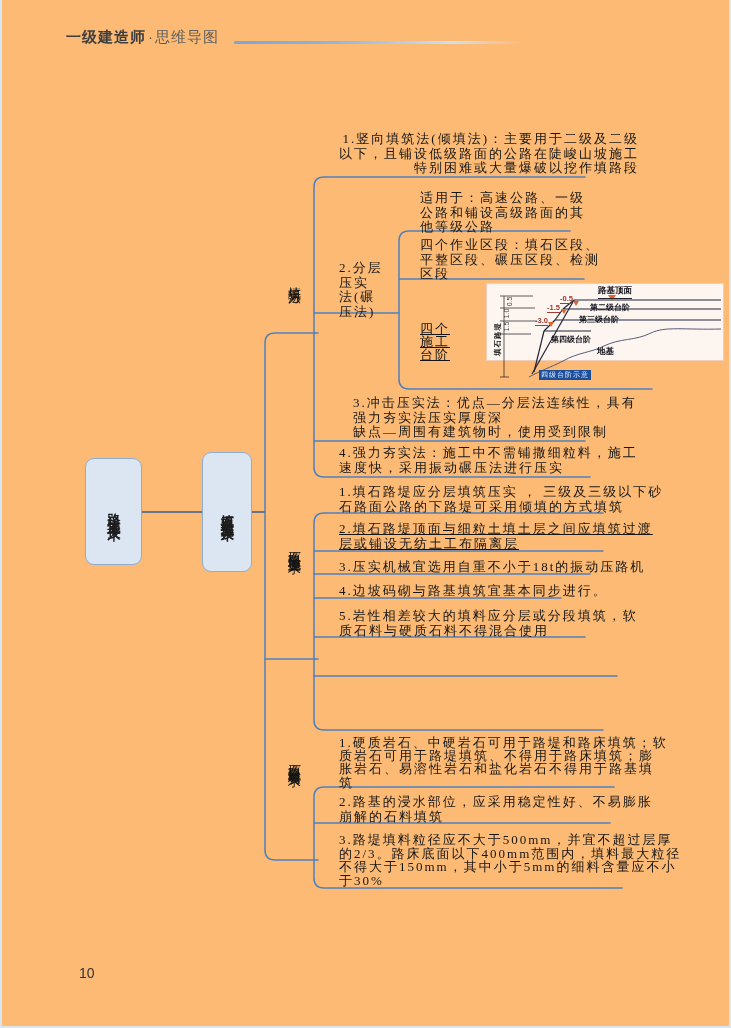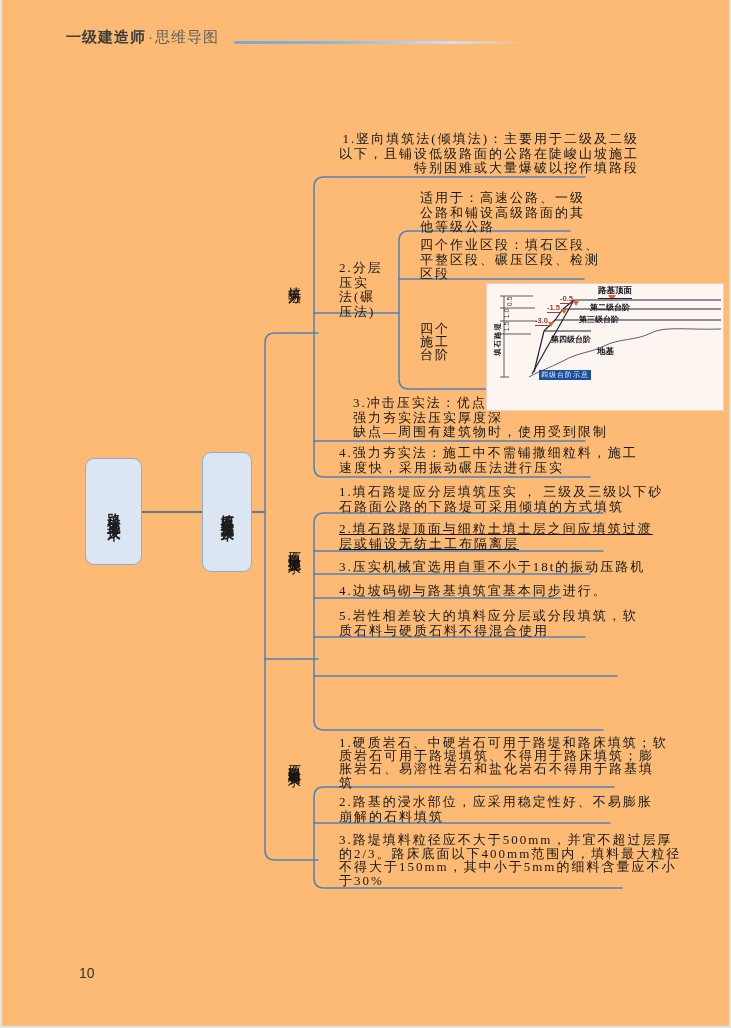--- a/index.html
+++ b/index.html
@@ -27,21 +27,21 @@
     font-size:13px;color:#141414;letter-spacing:1.5px;line-height:13px;font-weight:500;
   }
   .leaf{
     position:absolute;font-size:13px;line-height:14.6px;color:#161616;
     letter-spacing:2px;white-space:pre-line;
   }
   .pagenum{position:absolute;left:77px;top:965px;font-size:14px;color:#333;
     font-family:"Liberation Sans","DejaVu Sans",sans-serif;}
   
   .diagram{
-    position:absolute;left:484px;top:283px;width:238px;height:128px;
+    position:absolute;left:484px;top:283px;width:238px;height:78px;
     background:#fdf6f0;border:1px solid #f2cdba;box-sizing:border-box;
   }
   .dg-label{position:absolute;font-family:"Liberation Sans","DejaVu Sans",sans-serif;
     font-weight:bold;color:#14141e;white-space:nowrap;}
   .dg-surface{left:111px;top:1px;font-size:8.5px;border-bottom:1.2px solid #22222e;padding-bottom:1px;}
   .dg-step2{left:103px;top:18px;font-size:8px;}
   .dg-step3{left:92px;top:30px;font-size:8px;}
   .dg-step4{left:64px;top:50px;font-size:8px;text-align:right;}
   .dg-ground{left:110px;top:62px;font-size:8.5px;}
   .dg-depth{position:absolute;font-size:7.5px;font-weight:bold;color:#a23b32;
@@ -106,21 +106,21 @@
   <div class="leaf" style="left:337px;top:261px;">2.分层
 压实
 法(碾
 压法)</div>
   <div class="leaf" style="left:418px;top:191px;">适用于：高速公路、一级
 公路和铺设高级路面的其
 他等级公路</div>
   <div class="leaf" style="left:418px;top:238px;">四个作业区段：填石区段、
 平整区段、碾压区段、检测
 区段</div>
-  <div class="leaf" style="left:418px;top:322px;line-height:13px;">四个
+  <div class="leaf" style="left:418px;top:322px;line-height:13px;text-decoration:underline;">四个
 施工
 台阶</div>
   <div class="leaf" style="left:351px;top:396px;">3.冲击压实法：优点—分层法连续性，具有
 强力夯实法压实厚度深
  缺点—周围有建筑物时，使用受到限制</div>
   <div class="leaf" style="left:337px;top:446px;">4.强力夯实法：施工中不需铺撒细粒料，施工
 速度快，采用振动碾压法进行压实</div>
 
   <div class="leaf" style="left:337px;top:485px;">1.填石路堤应分层填筑压实 ， 三级及三级以下砂
 石路面公路的下路堤可采用倾填的方式填筑</div>

